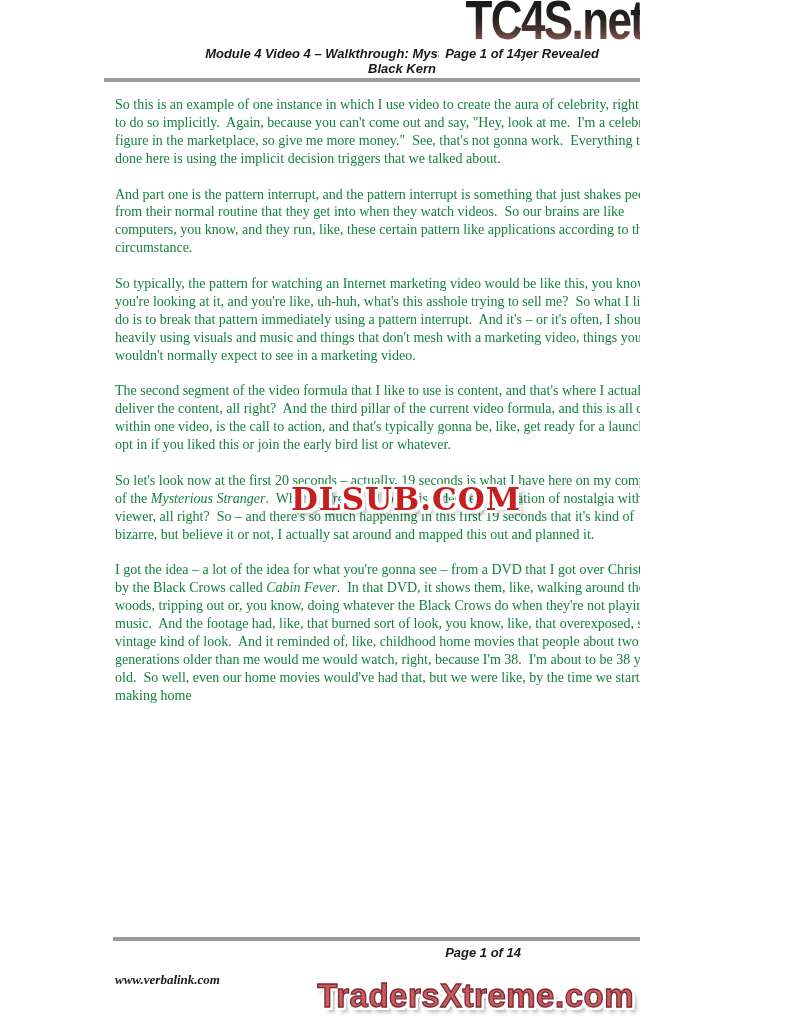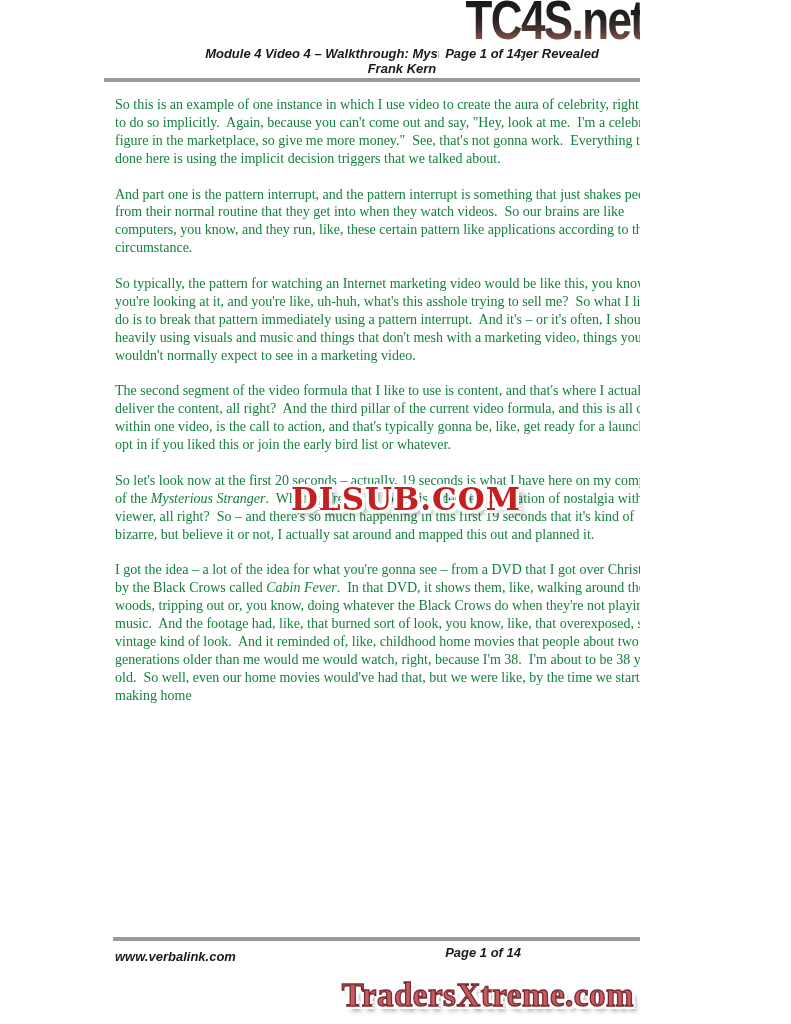--- a/index.html
+++ b/index.html
@@ -94,28 +94,28 @@
     white-space: nowrap;
     text-shadow:
       -3px -3px 0 #ffffff,  3px -3px 0 #ffffff,
       -3px  3px 0 #ffffff,  3px  3px 0 #ffffff,
        0   -3px 0 #ffffff,  0    3px 0 #ffffff,
       -3px  0   0 #ffffff,  3px  0   0 #ffffff,
        5px  5px 5px rgba(40,40,40,0.45);
   }
 
   
-  .footer-site { position: absolute; top: 949px; left: 115px; }
+  .footer-site { position: absolute; top: 972px; left: 115px; font-family: Liberation Serif, serif; }
   .footer-page { position: absolute; top: 945px; right: 119px; }
 
   
   .txlogo {
     position: absolute;
     top: 976px; right: 6px;
-    font-family: Liberation Serif, serif;
+    font-family: Liberation Sans, sans-serif;
     font-weight: bold;
     font-size: 33px;
     line-height: 1.2;
     letter-spacing: 0.5px;
     color: #c75b62;
     -webkit-text-stroke: 1.3px #7c2930;
     white-space: nowrap;
     text-shadow:
       -3px -3px 0 #ffffff,  3px -3px 0 #ffffff,
       -3px  3px 0 #ffffff,  3px  3px 0 #ffffff,
@@ -128,21 +128,21 @@
 <body>
 
 <div class="page">
 
   <div class="tc4s">TC4S.net</div>
 
   <div class="header-title">Module 4 Video 4 – Walkthrough: Mysterious Stranger Revealed</div>
 
   <div class="header-page">Page 1 of 14</div>
 
-  <div class="header-author">Frank Kern</div>
+  <div class="header-author">Black Kern</div>
 
   <div class="rule rule-top"></div>
 
   <div class="body">
       <p class="para"><span>So this is an example of one instance in which I use video to create the aura of celebrity, right, and to do so implicitly.  Again, because you can't come out and say, "Hey, look at me.  I'm a celebrity figure in the marketplace, so give me more money."  See, that's not gonna work.  Everything that is done here is using the implicit decision triggers that we talked about.</span></p>
       <p class="para"><span>And part one is the pattern interrupt, and the pattern interrupt is something that just shakes people from their normal routine that they get into when they watch videos.  So our brains are like computers, you know, and they run, like, these certain pattern like applications according to the circumstance.</span></p>
       <p class="para"><span>So typically, the pattern for watching an Internet marketing video would be like this, you know, like, you're looking at it, and you're like, uh-huh, what's this asshole trying to sell me?  So what I like to do is to break that pattern immediately using a pattern interrupt.  And it's – or it's often, I should say, heavily using visuals and music and things that don't mesh with a marketing video, things you wouldn't normally expect to see in a marketing video.</span></p>
       <p class="para"><span>The second segment of the video formula that I like to use is content, and that's where I actually deliver the content, all right?  And the third pillar of the current video formula, and this is all done within one video, is the call to action, and that's typically gonna be, like, get ready for a launch or opt in if you liked this or join the early bird list or whatever.</span></p>
       <p class="para"><span>So let's look now at the first 20 seconds – actually, 19 seconds is what I have here on my computer – of the </span><span class="it">Mysterious Stranger</span><span>.  What you're going to see is a deliberate creation of nostalgia within the viewer, all right?  So – and there's so much happening in this first 19 seconds that it's kind of bizarre, but believe it or not, I actually sat around and mapped this out and planned it.</span></p>
       <p class="para"><span>I got the idea – a lot of the idea for what you're gonna see – from a DVD that I got over Christmas by the Black Crows called </span><span class="it">Cabin Fever</span><span>.  In that DVD, it shows them, like, walking around the woods, tripping out or, you know, doing whatever the Black Crows do when they're not playing music.  And the footage had, like, that burned sort of look, you know, like, that overexposed, super-vintage kind of look.  And it reminded of, like, childhood home movies that people about two generations older than me would me would watch, right, because I'm 38.  I'm about to be 38 years old.  So well, even our home movies would've had that, but we were like, by the time we started making home</span></p>

